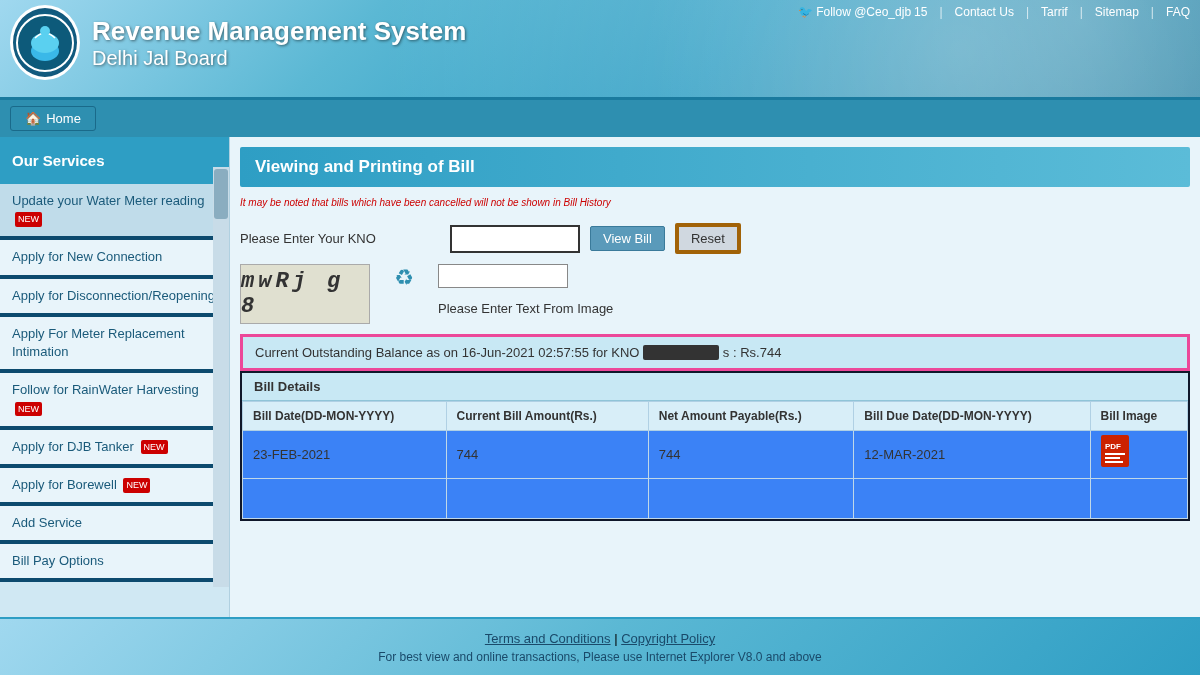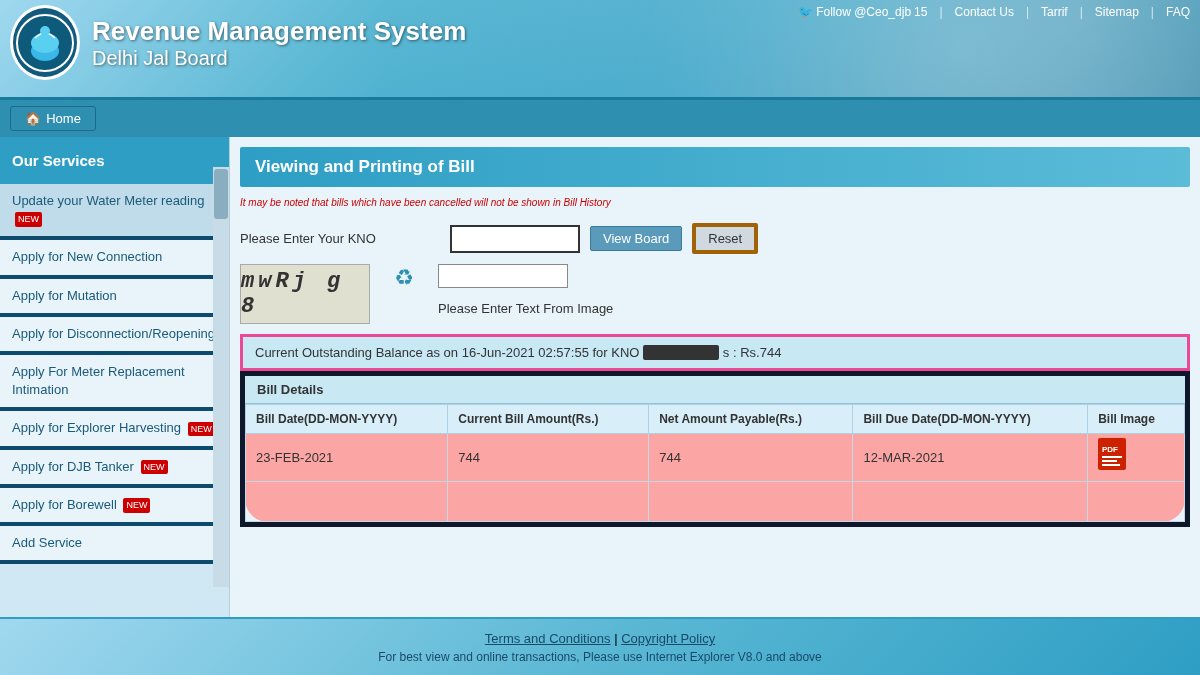--- a/index.html
+++ b/index.html
@@ -206,36 +206,35 @@
       background: #c8e8f4;
       border: 3px solid #ec4899;
       padding: 8px 12px;
       font-size: 13px;
       color: #333;
       margin-bottom: 0;
     }
 
     
     #bill-table-container {
-      border: 5px solid #0f172a;
+      border: 2px solid #0f172a;
       margin-top: 0;
     }
     #bill-details-header {
       background: #c8e8f4;
       padding: 6px 12px;
       font-weight: bold;
       font-size: 13px;
       color: #333;
       border-bottom: 1px solid #90c4d8;
     }
     #bill-table {
       width: 100%;
       border-collapse: collapse;
-      background: #fca5a5;
-      border-radius: 23px;
+      background: #3b82f6;
     }
     #bill-table th {
       background: #d8eef8;
       padding: 7px 10px;
       text-align: left;
       font-size: 12px;
       border: 1px solid #b0d0e4;
       font-weight: bold;
       color: #333;
     }
@@ -321,59 +320,59 @@
     <div id="our-services-header">Our Services</div>
 
     <div class="sidebar-item active">
       <span>Update your Water Meter reading</span>
       <span class="new-badge">NEW</span>
     </div>
     <div class="sidebar-item">
       <span>Apply for New Connection</span>
     </div>
     <div class="sidebar-item">
-      <span>Apply for Mutation</span>
-    </div>
-    <div class="sidebar-item">
       <span>Apply for Disconnection/Reopening</span>
     </div>
     <div class="sidebar-item">
       <span>Apply For Meter Replacement Intimation</span>
     </div>
     <div class="sidebar-item">
-      <span>Apply for Explorer Harvesting</span>
+      <span>Follow for RainWater Harvesting</span>
       <span class="new-badge">NEW</span>
     </div>
     <div class="sidebar-item">
       <span>Apply for DJB Tanker</span>
       <span class="new-badge">NEW</span>
     </div>
     <div class="sidebar-item">
       <span>Apply for Borewell</span>
       <span class="new-badge">NEW</span>
     </div>
     <div class="sidebar-item">
       <span>Add Service</span>
+    </div>
+    <div class="sidebar-item">
+      <span>Bill Pay Options</span>
     </div>
 
     <div style="position:absolute;right:0;top:30px;width:16px;height:calc(100% - 60px);background:#c8dce8;">
       <div style="width:14px;height:50px;background:#8aadc0;margin:2px auto;border-radius:3px;"></div>
     </div>
   </div>
 
   <div id="content-area">
     <div id="content-header">Viewing and Printing of Bill</div>
 
     <div id="form-area">
       <p id="notice-text">It may be noted that bills which have been cancelled will not be shown in Bill History</p>
 
       <div id="kno-row">
         <label id="kno-label">Please Enter Your KNO</label>
         <input id="kno-input" type="text" value="" style="">
-        <button id="view-bill-btn">View Board</button>
+        <button id="view-bill-btn">View Bill</button>
         <button id="reset-btn">Reset</button>
       </div>
 
       <div id="captcha-row">
         <div id="captcha-image">mwRj g 8</div>
         <div id="captcha-refresh">
           <span style="color:#2e8fb0;font-size:22px;">♻</span>
         </div>
         <div id="captcha-right">
           <input id="captcha-input" type="text" value="" style="">

